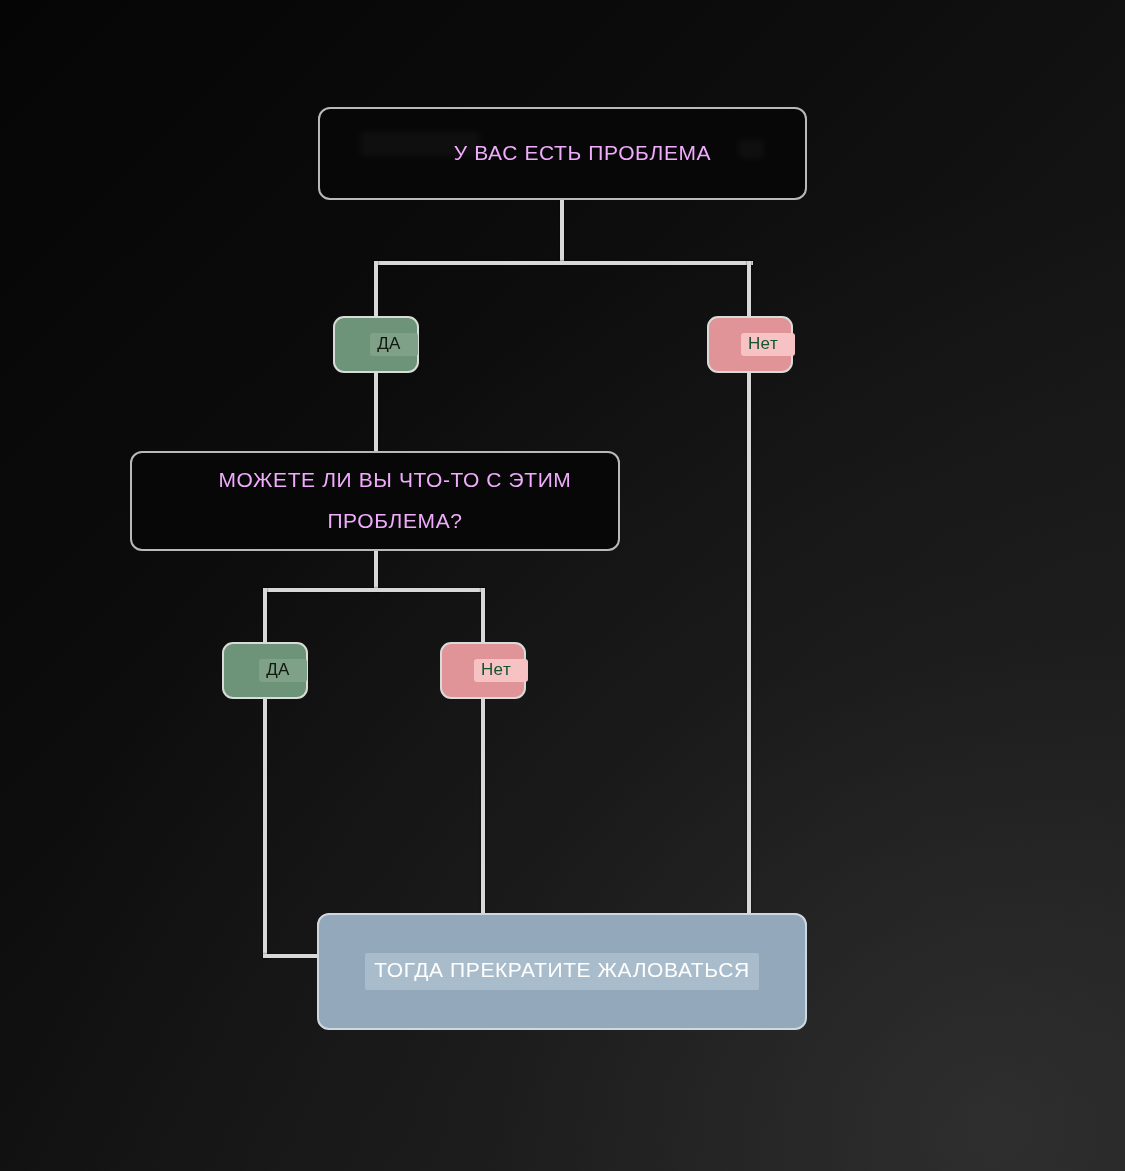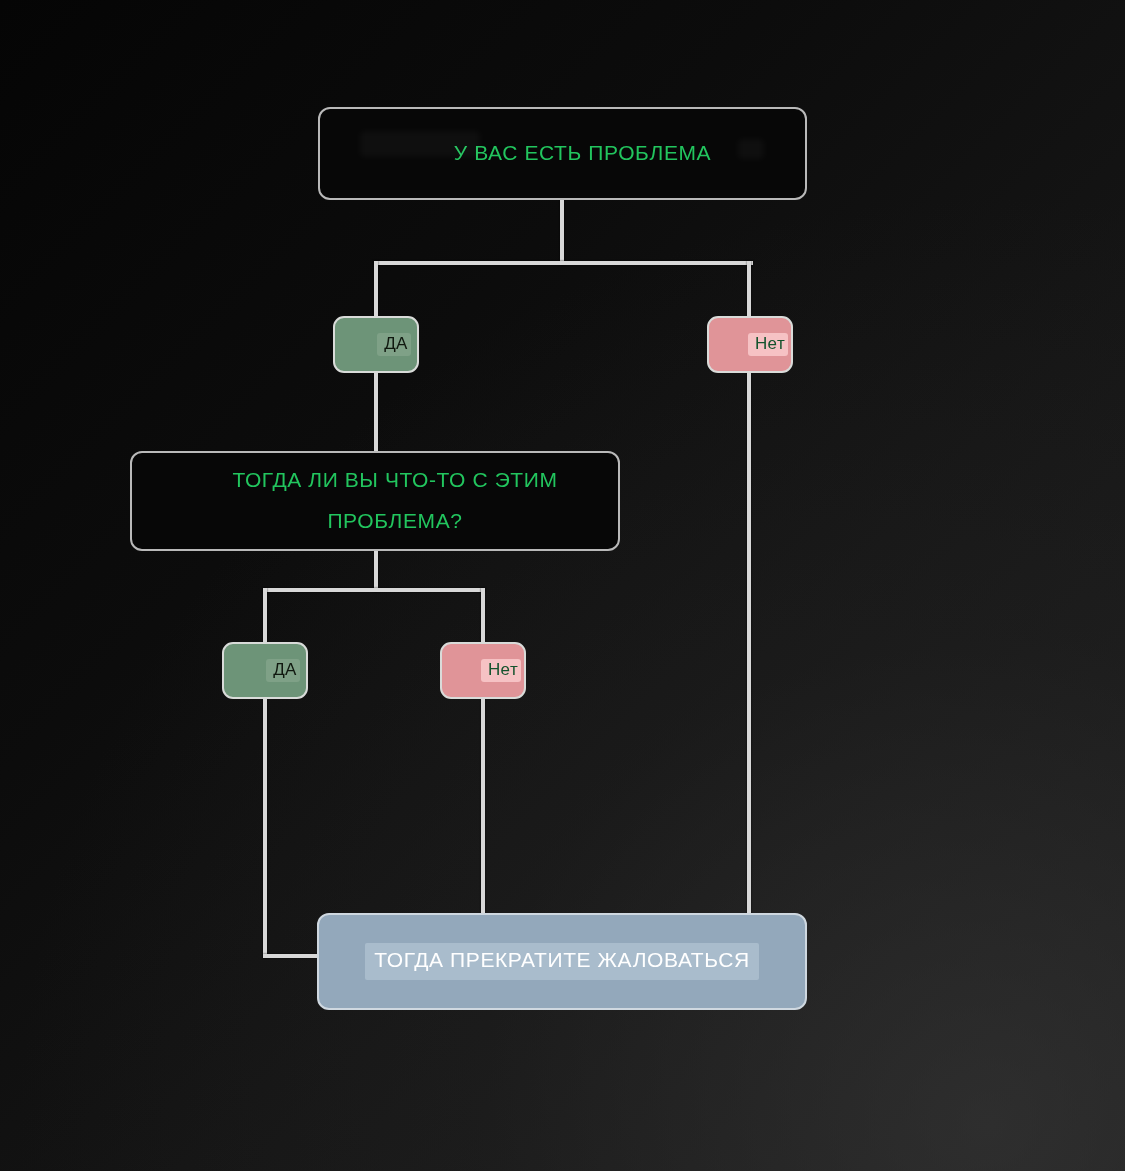--- a/index.html
+++ b/index.html
@@ -35,21 +35,21 @@
     border-radius: 12px;
     display: flex;
     align-items: center;
     justify-content: center;
     text-align: center;
     letter-spacing: 0.6px;
   }
   .node-question {
     background: #070707;
     border: 2px solid #b9b9b9;
-    color: #22c55e;
+    color: #f0abfc;
     font-size: 21px;
     padding-left: 40px;
   }
   .node-question .ntext {
     line-height: 1.95;
     padding: 0 14px;
   }
   .node-terminal {
     background: #93a8bb;
     border: 2px solid #cfd8e0;
@@ -69,21 +69,21 @@
     box-sizing: border-box;
     border-radius: 11px;
     display: flex;
     align-items: center;
     justify-content: center;
     font-size: 17px;
     letter-spacing: 0.4px;
     border: 2px solid #d9dbd9;
   }
   .badge .btext {
-    padding: 1px 3px 2px 7px;
+    padding: 1px 17px 2px 7px;
     border-radius: 3px;
     margin-left: 36px;
   }
   .badge-yes { background: #6d9478; }
   .badge-yes .btext { background: #7fa187; color: #10180f; }
   .badge-no { background: #e09498; }
   .badge-no .btext { background: #f6c2c4; color: #14532d; }
 
   
   .ghost {
@@ -131,30 +131,30 @@
   <div class="badge badge-yes" style="left:333px; top:316px; width:86px; height:57px;">
     <span class="btext">ДА</span>
   </div>
 
   <div class="badge badge-no" style="left:707px; top:316px; width:86px; height:57px;">
     <span class="btext">Нет</span>
   </div>
 
   <div class="node node-question" style="left:130px; top:451px; width:490px; height:100px;">
     <div class="ntext">
-      <div>ТОГДА ЛИ ВЫ ЧТО-ТО С ЭТИМ</div>
+      <div>МОЖЕТЕ ЛИ ВЫ ЧТО-ТО С ЭТИМ</div>
       <div>ПРОБЛЕМА?</div>
     </div>
   </div>
 
   <div class="badge badge-yes" style="left:222px; top:642px; width:86px; height:57px;">
     <span class="btext">ДА</span>
   </div>
 
   <div class="badge badge-no" style="left:440px; top:642px; width:86px; height:57px;">
     <span class="btext">Нет</span>
   </div>
 
-  <div class="node node-terminal" style="left:317px; top:913px; width:490px; height:97px;">
+  <div class="node node-terminal" style="left:317px; top:913px; width:490px; height:117px;">
     <span class="ntext">ТОГДА ПРЕКРАТИТЕ ЖАЛОВАТЬСЯ</span>
   </div>
 
 </div>
 
 </body></html>

